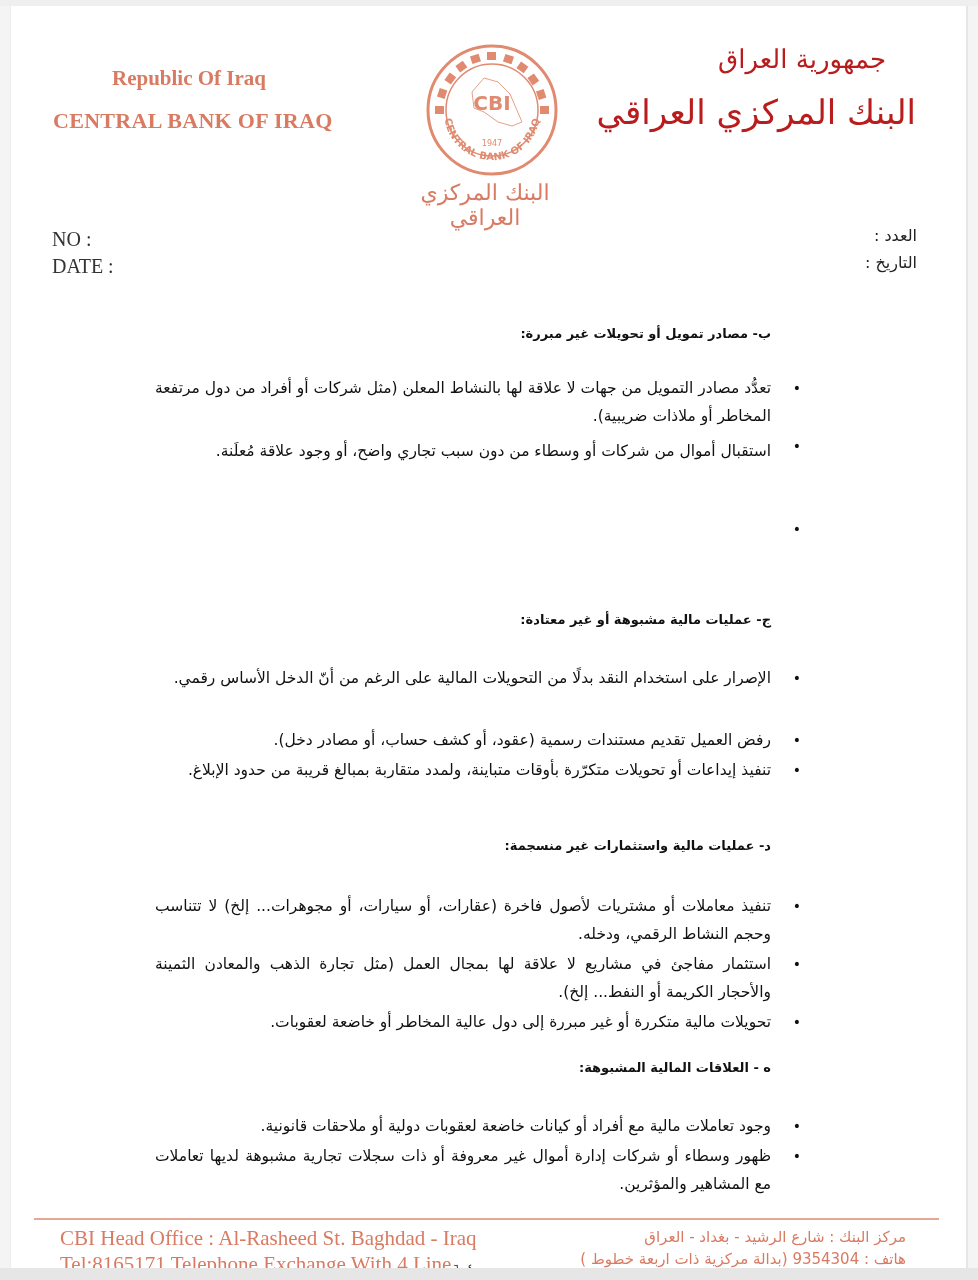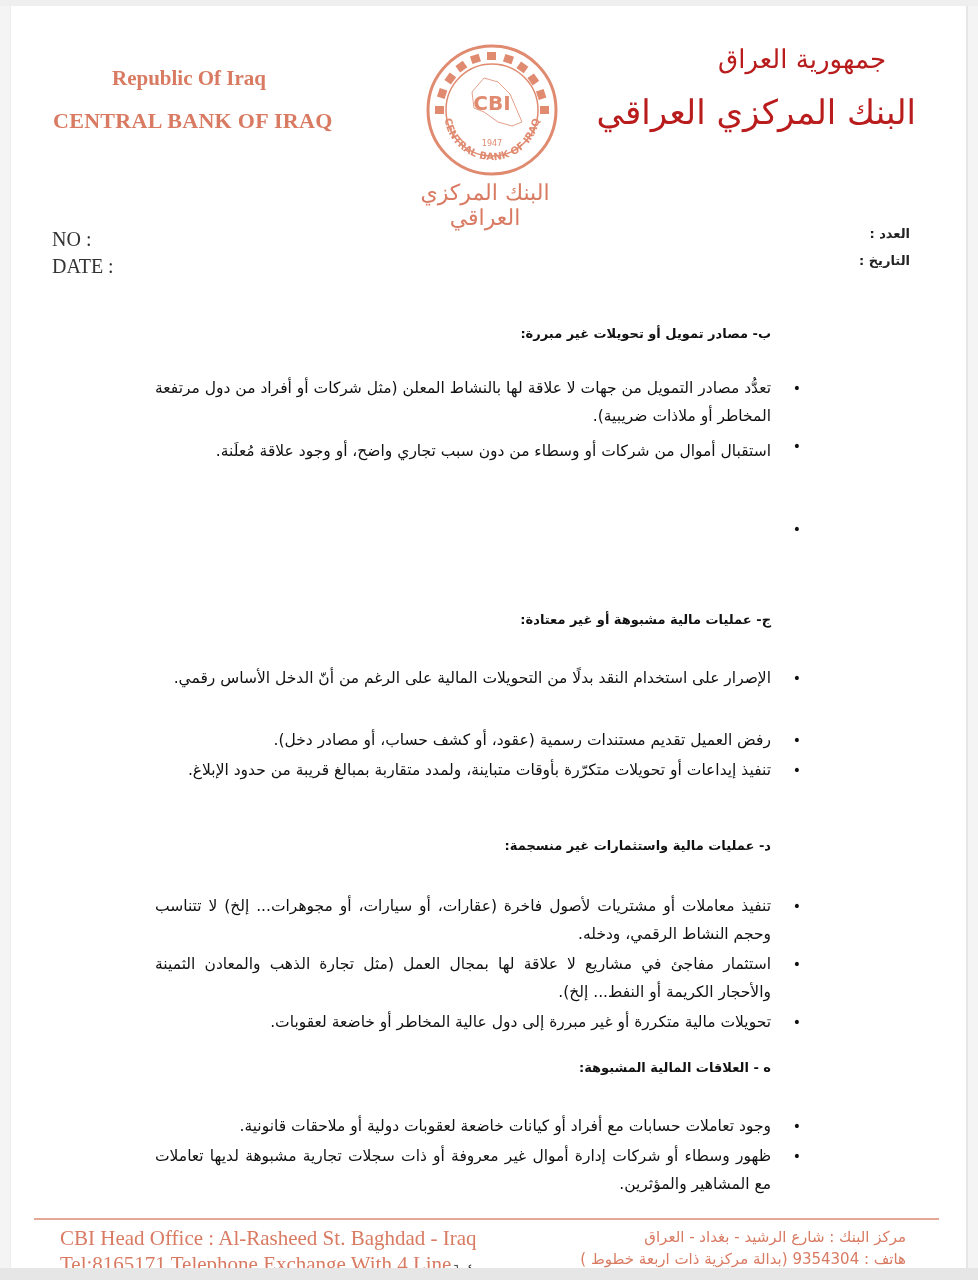--- a/index.html
+++ b/index.html
@@ -35,21 +35,21 @@
     position: absolute; left: 424px; top: 42px; width: 136px; height: 136px;
   }
   .seal-sub {
     position: absolute; left: 400px; top: 180px; width: 170px; text-align: center;
     font-family: "DejaVu Serif", serif; color: #d97a62; font-size: 22px; direction: rtl;
   }
 
   .meta-en { position:absolute; left: 52px; font-family: "Liberation Serif", serif; font-weight:normal; font-size: 20px; color:#333; }
   .meta-no { top: 228px; }
   .meta-date { top: 255px; }
-  .meta-ar { position:absolute; right: 68px; direction: rtl; font-weight: bold; font-size: 13px; color:#222; font-family: "DejaVu Sans", sans-serif;}
+  .meta-ar { position:absolute; right: 61px; direction: rtl; font-weight: normal; font-size: 16px; color:#222; font-family: "DejaVu Sans", sans-serif;}
   .meta-ar-no { top: 226px; }
   .meta-ar-date { top: 253px; }
 
   .content {
     position: absolute; left: 155px; width: 616px; direction: rtl; color: #111;
     font-family: "DejaVu Sans", sans-serif;
   }
   .section-title {
     position: absolute; right: 0; font-weight: bold; font-size: 13px; white-space: nowrap; text-align: right;
   }
@@ -153,21 +153,21 @@
     <span>استثمار مفاجئ في مشاريع لا علاقة لها بمجال العمل (مثل تجارة الذهب والمعادن الثمينة والأحجار الكريمة أو النفط... إلخ).</span>
   </div>
   <div class="bullet" style="top:1008px;">
     <span class="dot">•</span>
     <span>تحويلات مالية متكررة أو غير مبررة إلى دول عالية المخاطر أو خاضعة لعقوبات.</span>
   </div>
 
   <div class="section-title" style="top:1060px;margin-left:36px;">ه - العلاقات المالية المشبوهة:</div>
   <div class="bullet" style="top:1112px;">
     <span class="dot">•</span>
-    <span>وجود تعاملات حسابات مع أفراد أو كيانات خاضعة لعقوبات دولية أو ملاحقات قانونية.</span>
+    <span>وجود تعاملات مالية مع أفراد أو كيانات خاضعة لعقوبات دولية أو ملاحقات قانونية.</span>
   </div>
   <div class="bullet" style="top:1142px;">
     <span class="dot">•</span>
     <span>ظهور وسطاء أو شركات إدارة أموال غير معروفة أو ذات سجلات تجارية مشبوهة لديها تعاملات مع المشاهير والمؤثرين.</span>
   </div>
 </div>
 
 <div class="footer-line"></div>
 <div class="footer-en fe1">CBI Head Office : Al-Rasheed St. Baghdad - Iraq</div>
 <div class="footer-en fe2">

